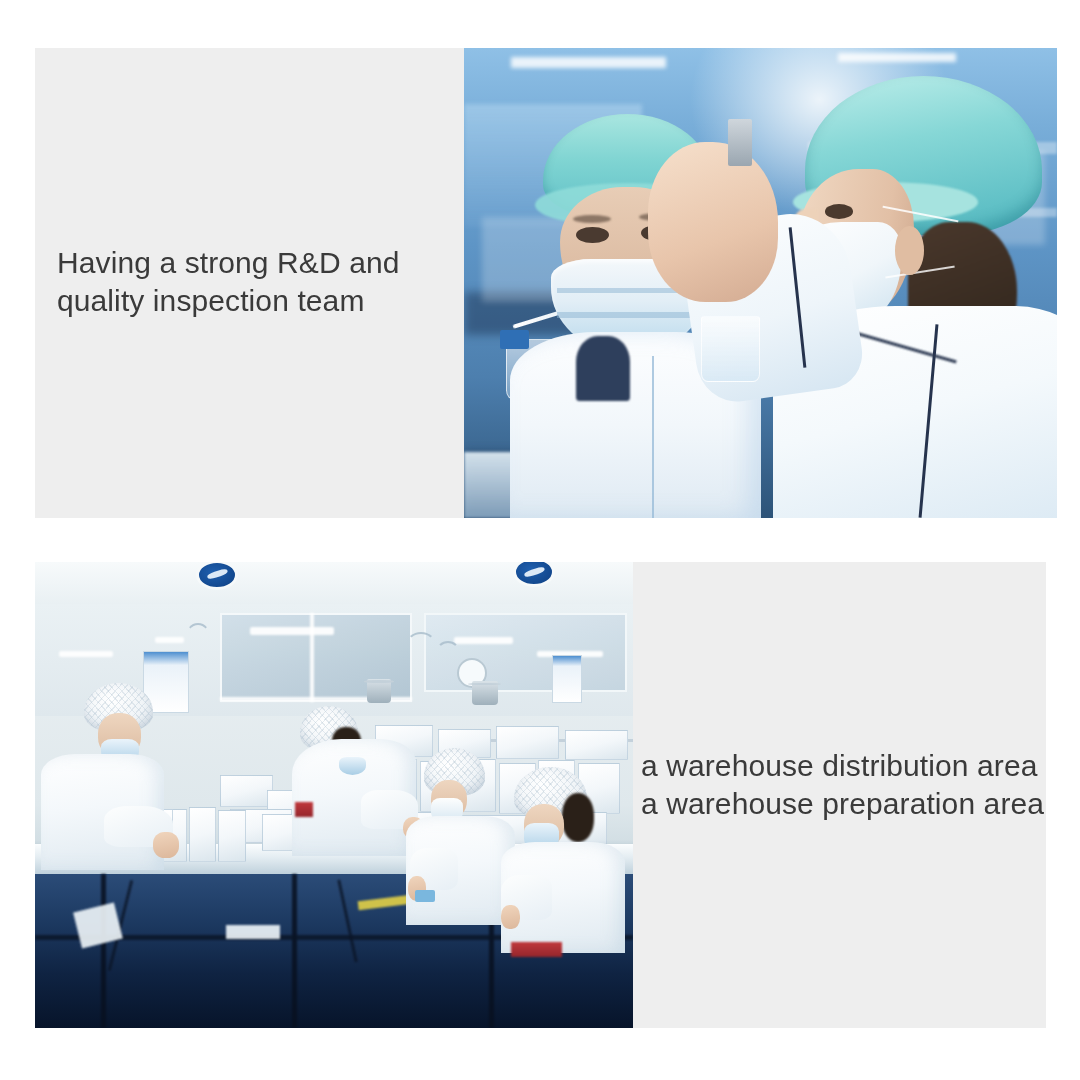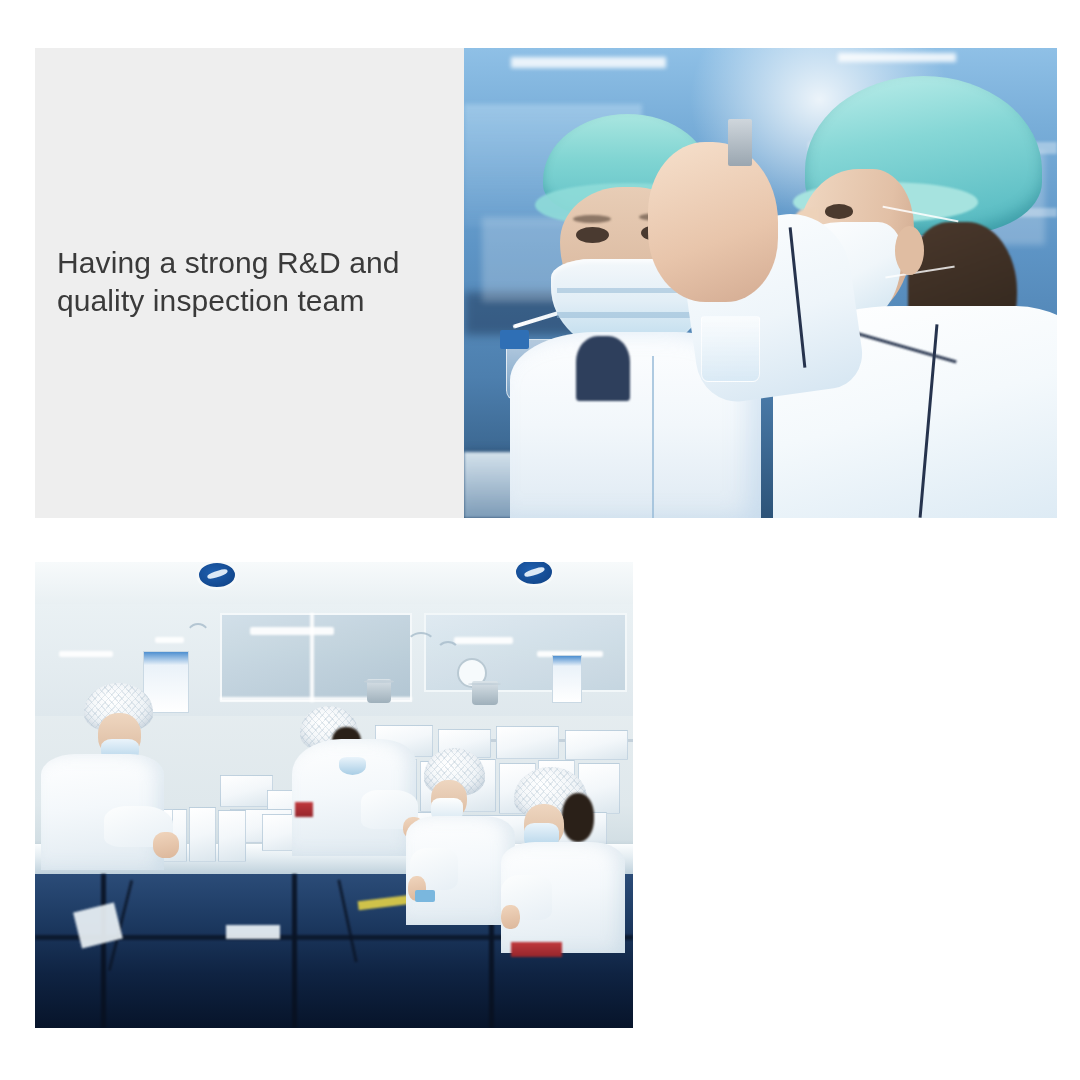--- a/index.html
+++ b/index.html
@@ -638,13 +638,17 @@
       <div class="darkhair" style="left:48%;top:14%;width:26%;height:26%;"></div>
       <div class="face2" style="left:18%;top:20%;width:32%;height:23%;"></div>
       <div class="mask2 blue" style="left:18%;top:30%;width:28%;height:16%;"></div>
       <div class="coat2" style="left:0;top:40%;width:98%;height:60%;"></div>
       <div class="arm2" style="left:0;top:58%;width:40%;height:24%;border-radius:36% 28% 22% 30%;"></div>
       <div class="hand2" style="left:0;top:74%;width:15%;height:13%;"></div>
       <div class="redcloth" style="left:8%;top:94%;width:40%;height:8%;"></div>
     </div>
   </div>
 
+  <div id="wh-text-panel">
+    <div id="wh-caption">a warehouse distribution area
+a warehouse preparation area</div>
+  </div>
 </div>
 
 </body></html>

